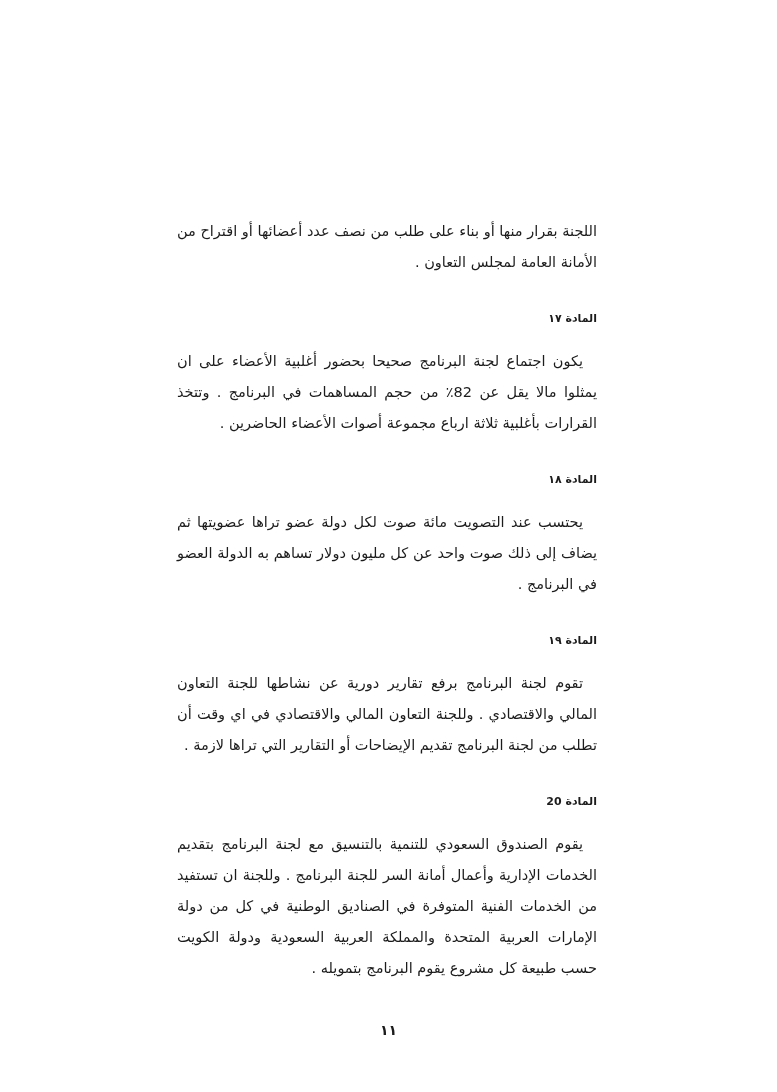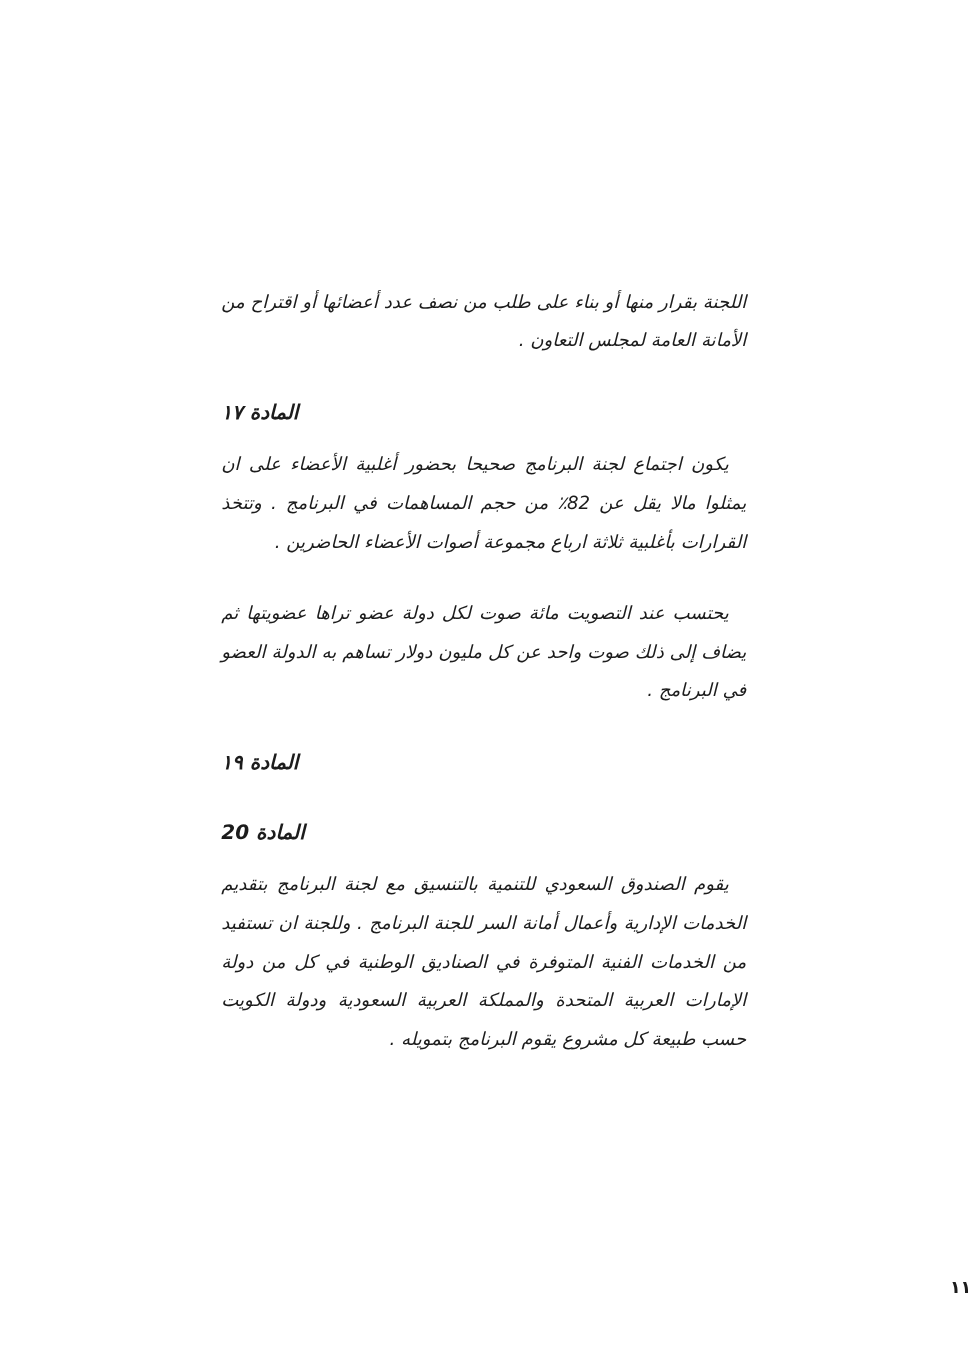--- a/index.html
+++ b/index.html
@@ -12,81 +12,82 @@
     width: 777px;
     height: 1092px;
     margin: 0 auto;
     background: #ffffff;
     overflow: hidden;
     font-family: "DejaVu Sans", sans-serif;
     color: #1c1c1c;
   }
   .text-column {
     position: absolute;
-    top: 227px;
+    top: 216px;
     right: 180px;
     width: 420px;
     direction: rtl;
     font-size: 14.5px;
     line-height: 31px;
     text-align: justify;
-    font-style: italic;
   }
   .text-column p {
     margin: 0;
   }
   .intro {
     margin: 0 0 0 0;
   }
   .article {
     margin-top: 26px;
   }
   .article.spaced {
   }
   .article-title {
     margin: 0 0 12px 0;
-    text-align: left;
+    text-align: right;
     font-weight: bold;
-    font-size: 16px;
+    font-size: 11px;
     line-height: 30px;
   }
   .article-body {
     text-indent: 14px;
   }
   .page-number {
     position: absolute;
     top: 1022px;
     left: 0;
     width: 100%;
-    text-align: right;
+    text-align: center;
     font-size: 14px;
     font-weight: bold;
     direction: rtl;
   }
 </style>
 </head>
 <body>
 
 <div class="page">
 
   <div class="text-column">
 
     <p class="intro">اللجنة بقرار منها أو بناء على طلب من نصف عدد أعضائها أو اقتراح من الأمانة العامة لمجلس التعاون .</p>
 
     <section class="article">
       <h3 class="article-title">المادة ١٧</h3>
       <p class="article-body">يكون اجتماع لجنة البرنامج صحيحا بحضور أغلبية الأعضاء على ان يمثلوا مالا يقل عن 82٪ من حجم المساهمات في البرنامج . وتتخذ القرارات بأغلبية ثلاثة ارباع مجموعة أصوات الأعضاء الحاضرين .</p>
     </section>
 
     <section class="article">
+      <h3 class="article-title">المادة ١٨</h3>
       <p class="article-body">يحتسب عند التصويت مائة صوت لكل دولة عضو تراها عضويتها ثم يضاف إلى ذلك صوت واحد عن كل مليون دولار تساهم به الدولة العضو في البرنامج .</p>
     </section>
 
     <section class="article spaced">
       <h3 class="article-title">المادة ١٩</h3>
+      <p class="article-body">تقوم لجنة البرنامج برفع تقارير دورية عن نشاطها للجنة التعاون المالي والاقتصادي . وللجنة التعاون المالي والاقتصادي في اي وقت أن تطلب من لجنة البرنامج تقديم الإيضاحات أو التقارير التي تراها لازمة .</p>
     </section>
 
     <section class="article">
       <h3 class="article-title">المادة 20</h3>
       <p class="article-body">يقوم الصندوق السعودي للتنمية بالتنسيق مع لجنة البرنامج بتقديم الخدمات الإدارية وأعمال أمانة السر للجنة البرنامج . وللجنة ان تستفيد من الخدمات الفنية المتوفرة في الصناديق الوطنية في كل من دولة الإمارات العربية المتحدة والمملكة العربية السعودية ودولة الكويت حسب طبيعة كل مشروع يقوم البرنامج بتمويله .</p>
     </section>
 
   </div>
 
   <div class="page-number">١١</div>

